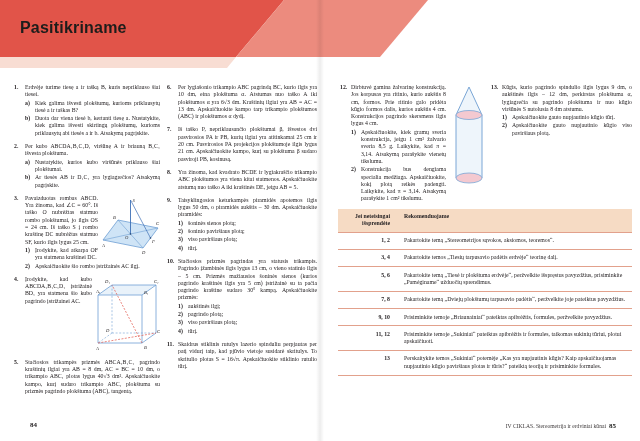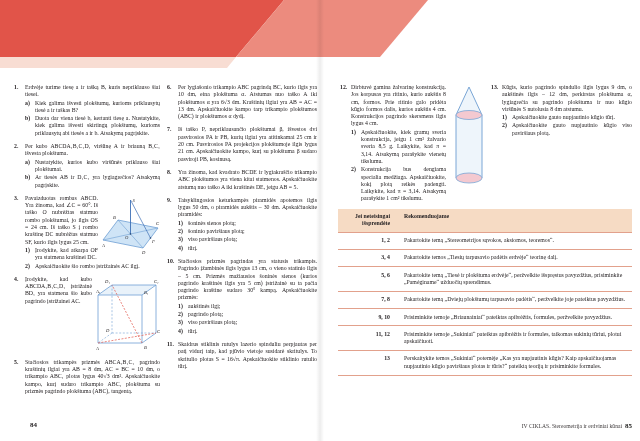--- a/index.html
+++ b/index.html
@@ -36,33 +36,34 @@
   .rec-table { position:absolute; left:338px; top:209px; width:294px; font-size:5.8px; line-height:7.3px; }
   .rec-header { display:flex; background:#f6dbc4; font-weight:bold; padding:4px 0; }
   .rec-row { display:flex; border-top:1px solid #e2a18c; padding:4.5px 0; }
   .rec-row:last-child { border-bottom:1px solid #e2a18c; }
   .rec-nums { flex:none; width:52px; text-align:right; padding-right:10px; font-weight:bold; }
   .rec-text { flex:1; padding-left:4px; text-align:left; }
   .rec-header .rec-nums { white-space:pre-line; }
 
   
   .footer-left  { position:absolute; left:14px; top:421px; font-weight:bold; font-size:7px;padding-left:16px; }
-  .footer-right { position:absolute; right:8px; top:422px; font-size:5.6px; color:#3f3b3c; display:flex; align-items:baseline; gap:3px; }
+  .footer-right { position:absolute; right:24px; top:422px; font-size:5.6px; color:#3f3b3c; display:flex; align-items:baseline; gap:3px; }
   .footer-right .pagenum { font-weight:bold; font-size:7px; color:#1d1d1b; }
 
   svg text { font-family:"Liberation Serif", serif; font-style:italic; font-size:4.6px; fill:#262224; }
 </style>
 </head>
 <body>
 
 <div class="page">
 
   <div class="band-dark"></div>
   <div class="band-light"></div>
   <div class="band-pale"></div>
+  <div class="page-title">Pasitikriname</div>
   <div class="gutter"></div>
 
   <div class="col col1">
 
     <div class="ex">
       <span class="ex-num">1.</span>
       <div class="ex-body">
         <div class="ex-intro">Erdvėje turime tiesę a ir tašką B, kuris nepriklauso šiai tiesei.</div>
         <div class="part">
           <span class="part-label">a)</span>

